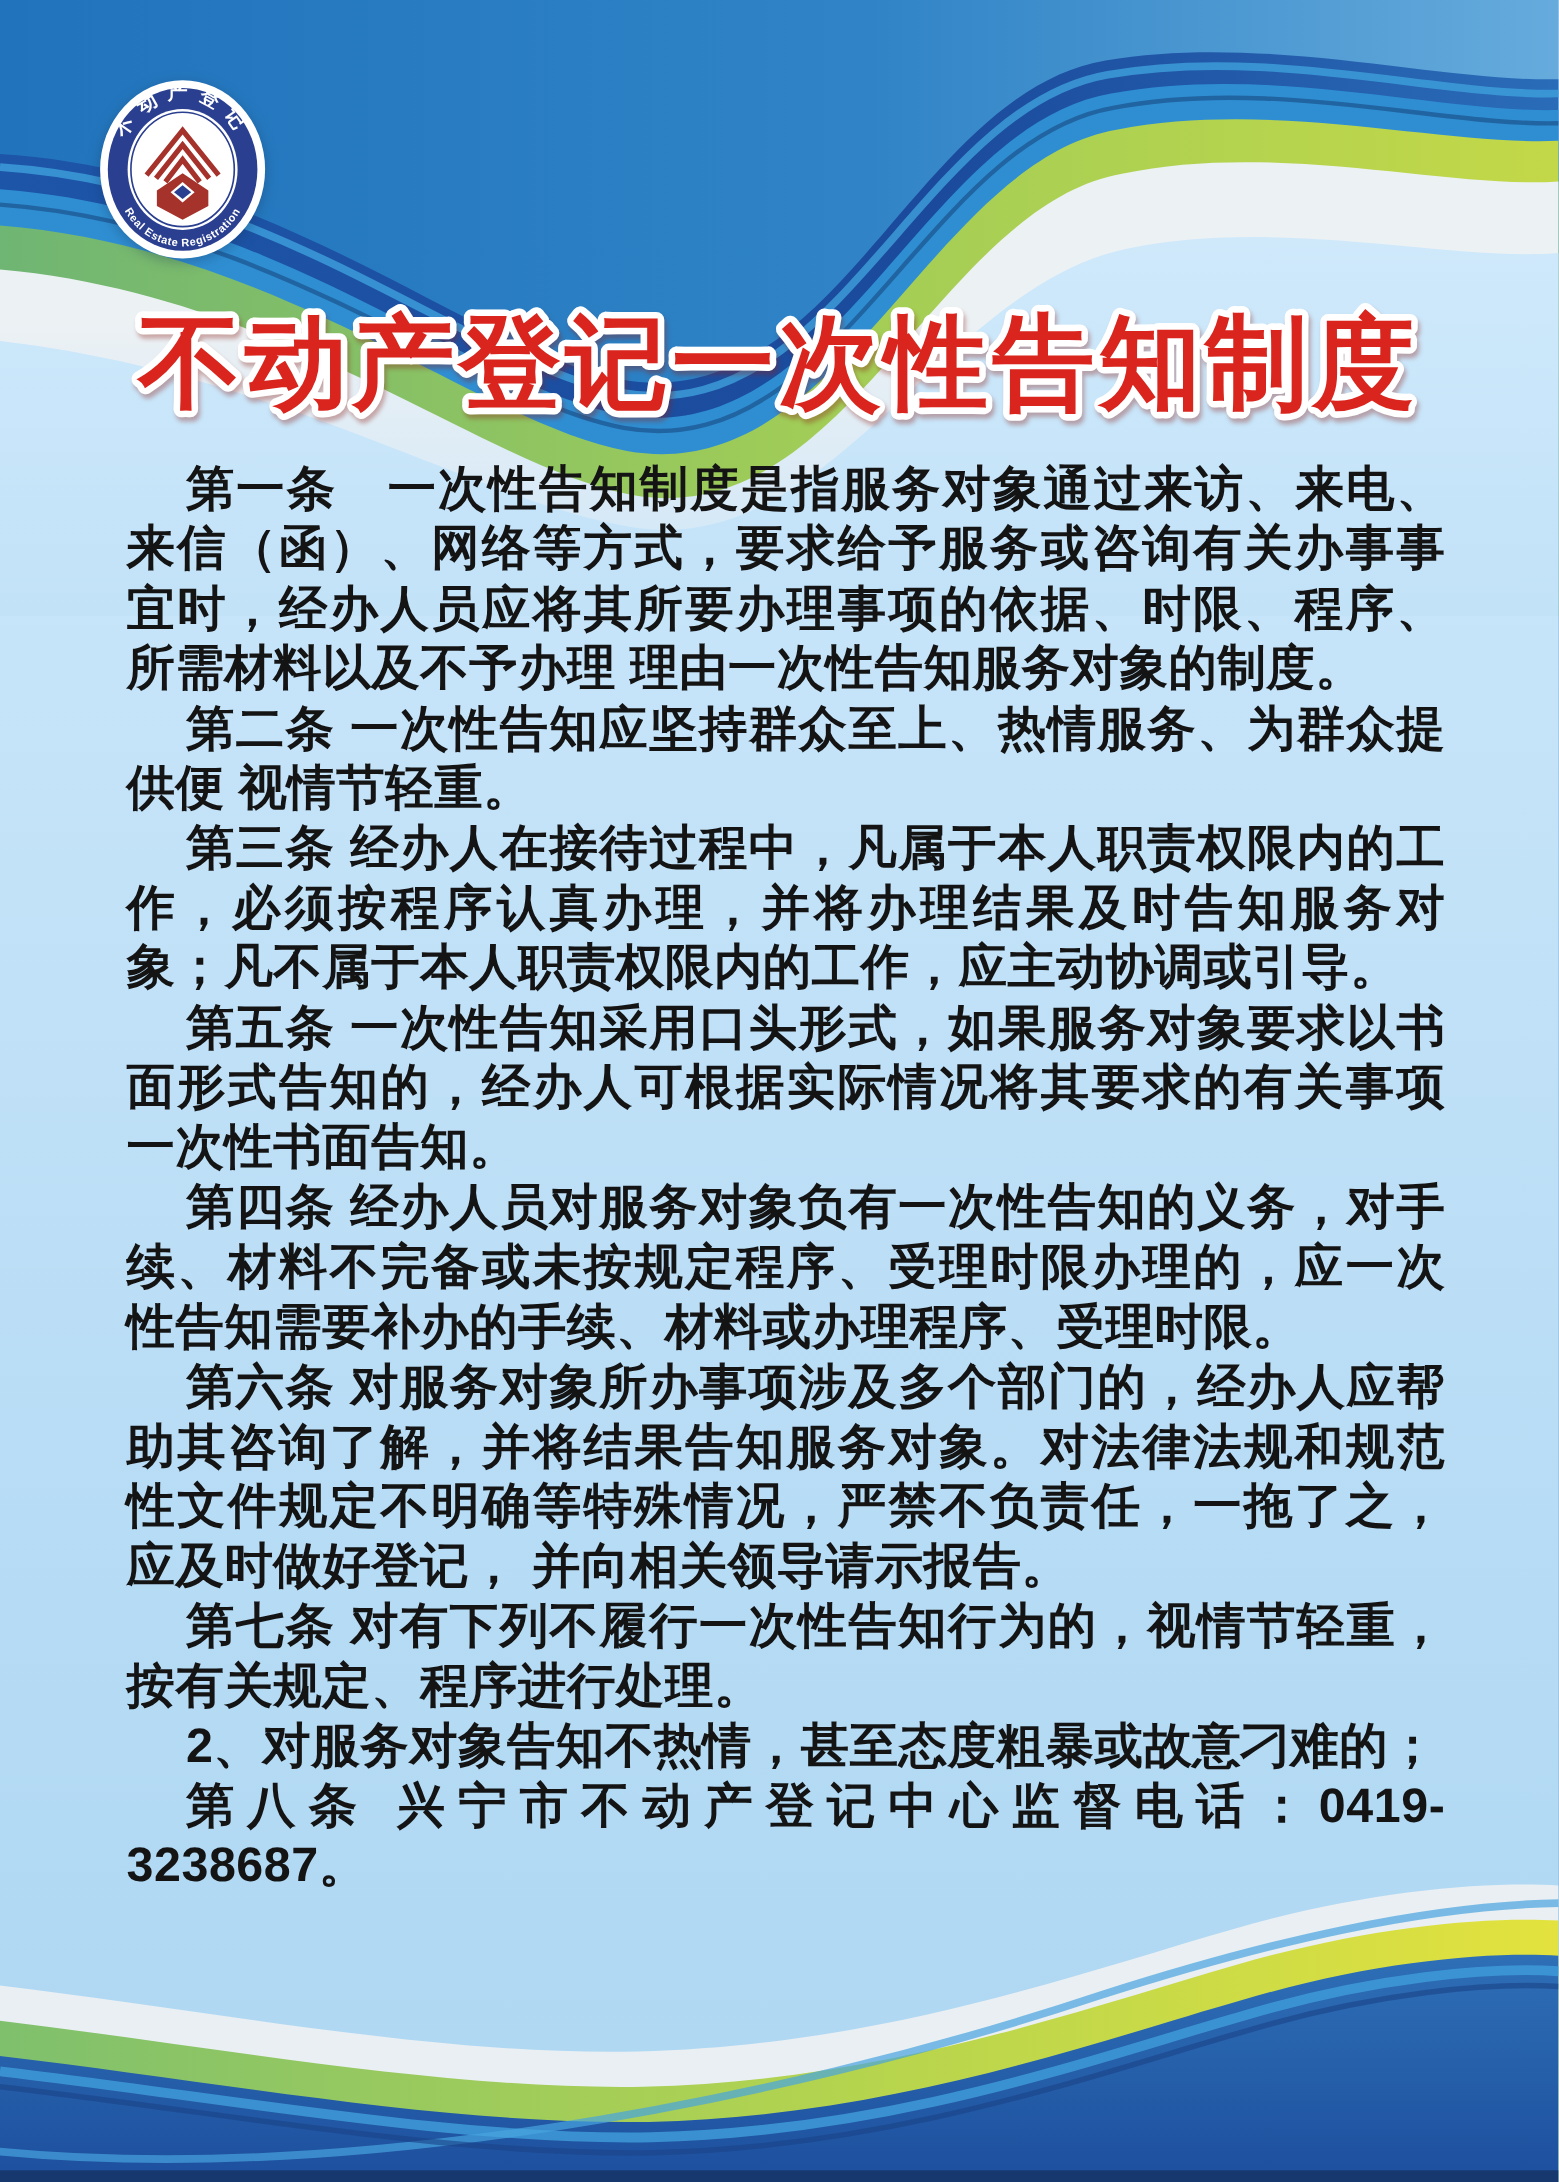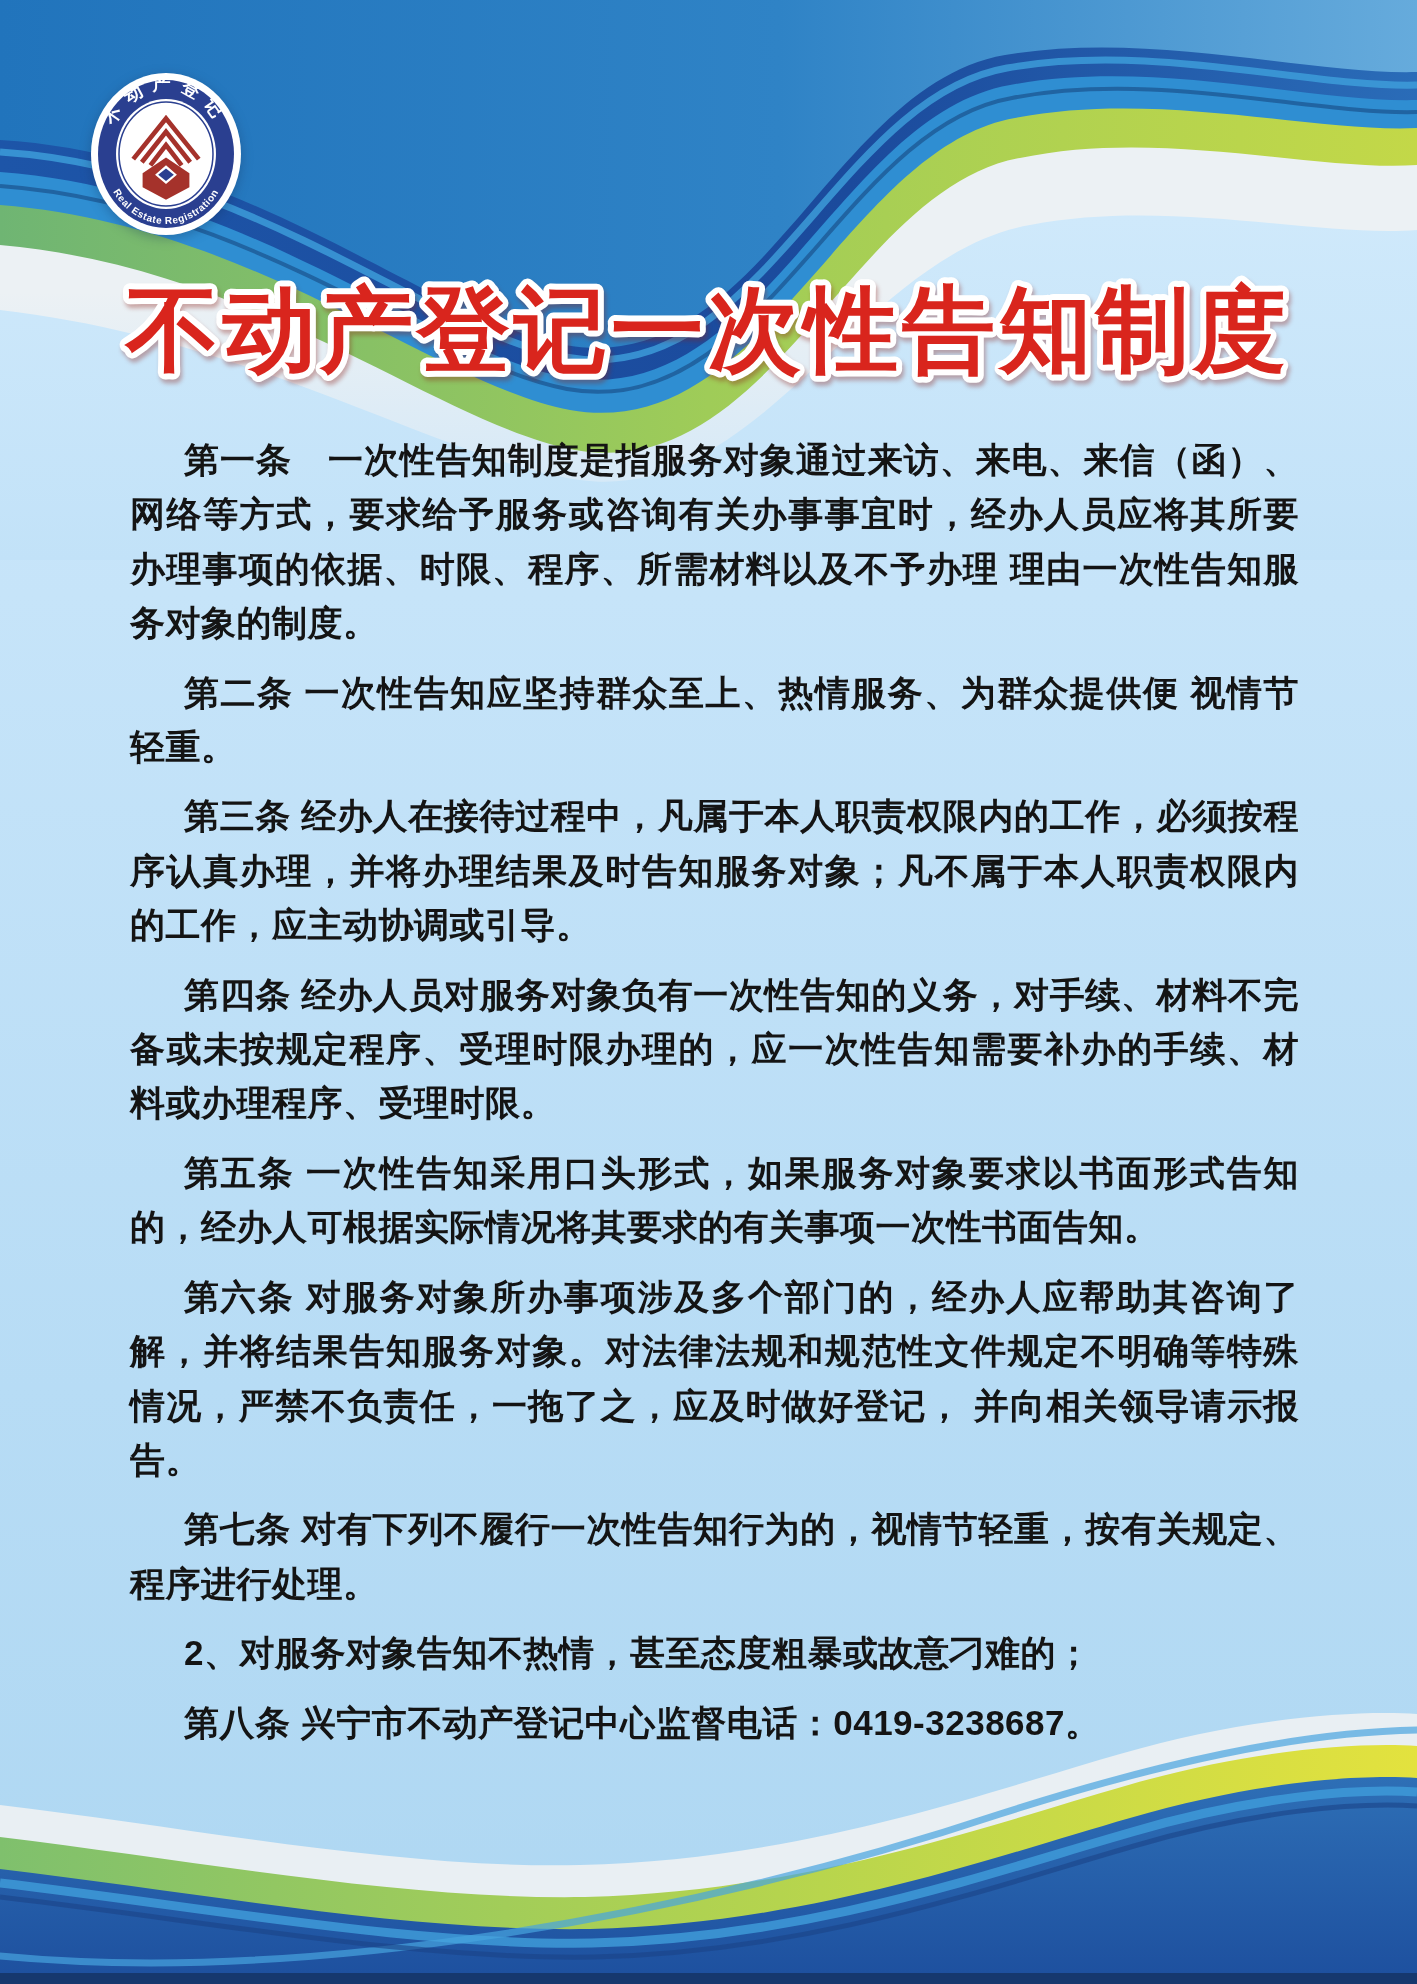--- a/index.html
+++ b/index.html
@@ -13,22 +13,22 @@
   }
   .top-wave,.bottom-wave{position:absolute;left:0;width:1417px;display:block;z-index:0;}
   .top-wave{top:0;height:560px;}
   .bottom-wave{bottom:0;height:300px;}
   .logo{position:absolute;left:90px;top:70px;width:152px;height:166px;z-index:3;filter:drop-shadow(0 3px 6px rgba(20,50,90,.35));}
   .title-wrap{position:absolute;left:0;top:258px;width:1417px;height:140px;z-index:2;}
   .content{
     position:absolute;left:115px;right:103px;top:418px;z-index:1;
   }
   .content p{
-    margin:15px;
-    font-size:35px;
+    margin:0;
+    font-size:44px;
     line-height:54.4px;
     font-weight:700;
     color:#141414;
     text-align:justify;
     text-align-last:left;
     text-indent:54px;
     letter-spacing:0.5px;
   }
 </style>
 </head>
@@ -121,21 +121,21 @@
   </svg>
 
   <svg class="title-wrap" viewBox="0 0 1417 140">
     <text x="708" y="104" text-anchor="middle" font-size="93" font-weight="900" letter-spacing="4" fill="#d9251d" stroke="#ffffff" stroke-width="12" paint-order="stroke" stroke-linejoin="round" style="filter:drop-shadow(2px 4px 2px rgba(140,30,20,.35));">不动产登记一次性告知制度</text>
   </svg>
 
   <div class="content">
     <p>第一条　一次性告知制度是指服务对象通过来访、来电、来信（函）、网络等方式，要求给予服务或咨询有关办事事宜时，经办人员应将其所要办理事项的依据、时限、程序、所需材料以及不予办理 理由一次性告知服务对象的制度。</p>
     <p>第二条 一次性告知应坚持群众至上、热情服务、为群众提供便 视情节轻重。</p>
     <p>第三条 经办人在接待过程中，凡属于本人职责权限内的工作，必须按程序认真办理，并将办理结果及时告知服务对象；凡不属于本人职责权限内的工作，应主动协调或引导。</p>
+    <p>第五条 一次性告知采用口头形式，如果服务对象要求以书面形式告知的，经办人可根据实际情况将其要求的有关事项一次性书面告知。</p>
     <p>第四条 经办人员对服务对象负有一次性告知的义务，对手续、材料不完备或未按规定程序、受理时限办理的，应一次性告知需要补办的手续、材料或办理程序、受理时限。</p>
-    <p>第五条 一次性告知采用口头形式，如果服务对象要求以书面形式告知的，经办人可根据实际情况将其要求的有关事项一次性书面告知。</p>
     <p>第六条 对服务对象所办事项涉及多个部门的，经办人应帮助其咨询了解，并将结果告知服务对象。对法律法规和规范性文件规定不明确等特殊情况，严禁不负责任，一拖了之，应及时做好登记， 并向相关领导请示报告。</p>
     <p>第七条 对有下列不履行一次性告知行为的，视情节轻重，按有关规定、程序进行处理。</p>
     <p>2、对服务对象告知不热情，甚至态度粗暴或故意刁难的；</p>
     <p>第八条 兴宁市不动产登记中心监督电话：0419-3238687。</p>
   </div>
 
 </div>
 
 </body></html>

